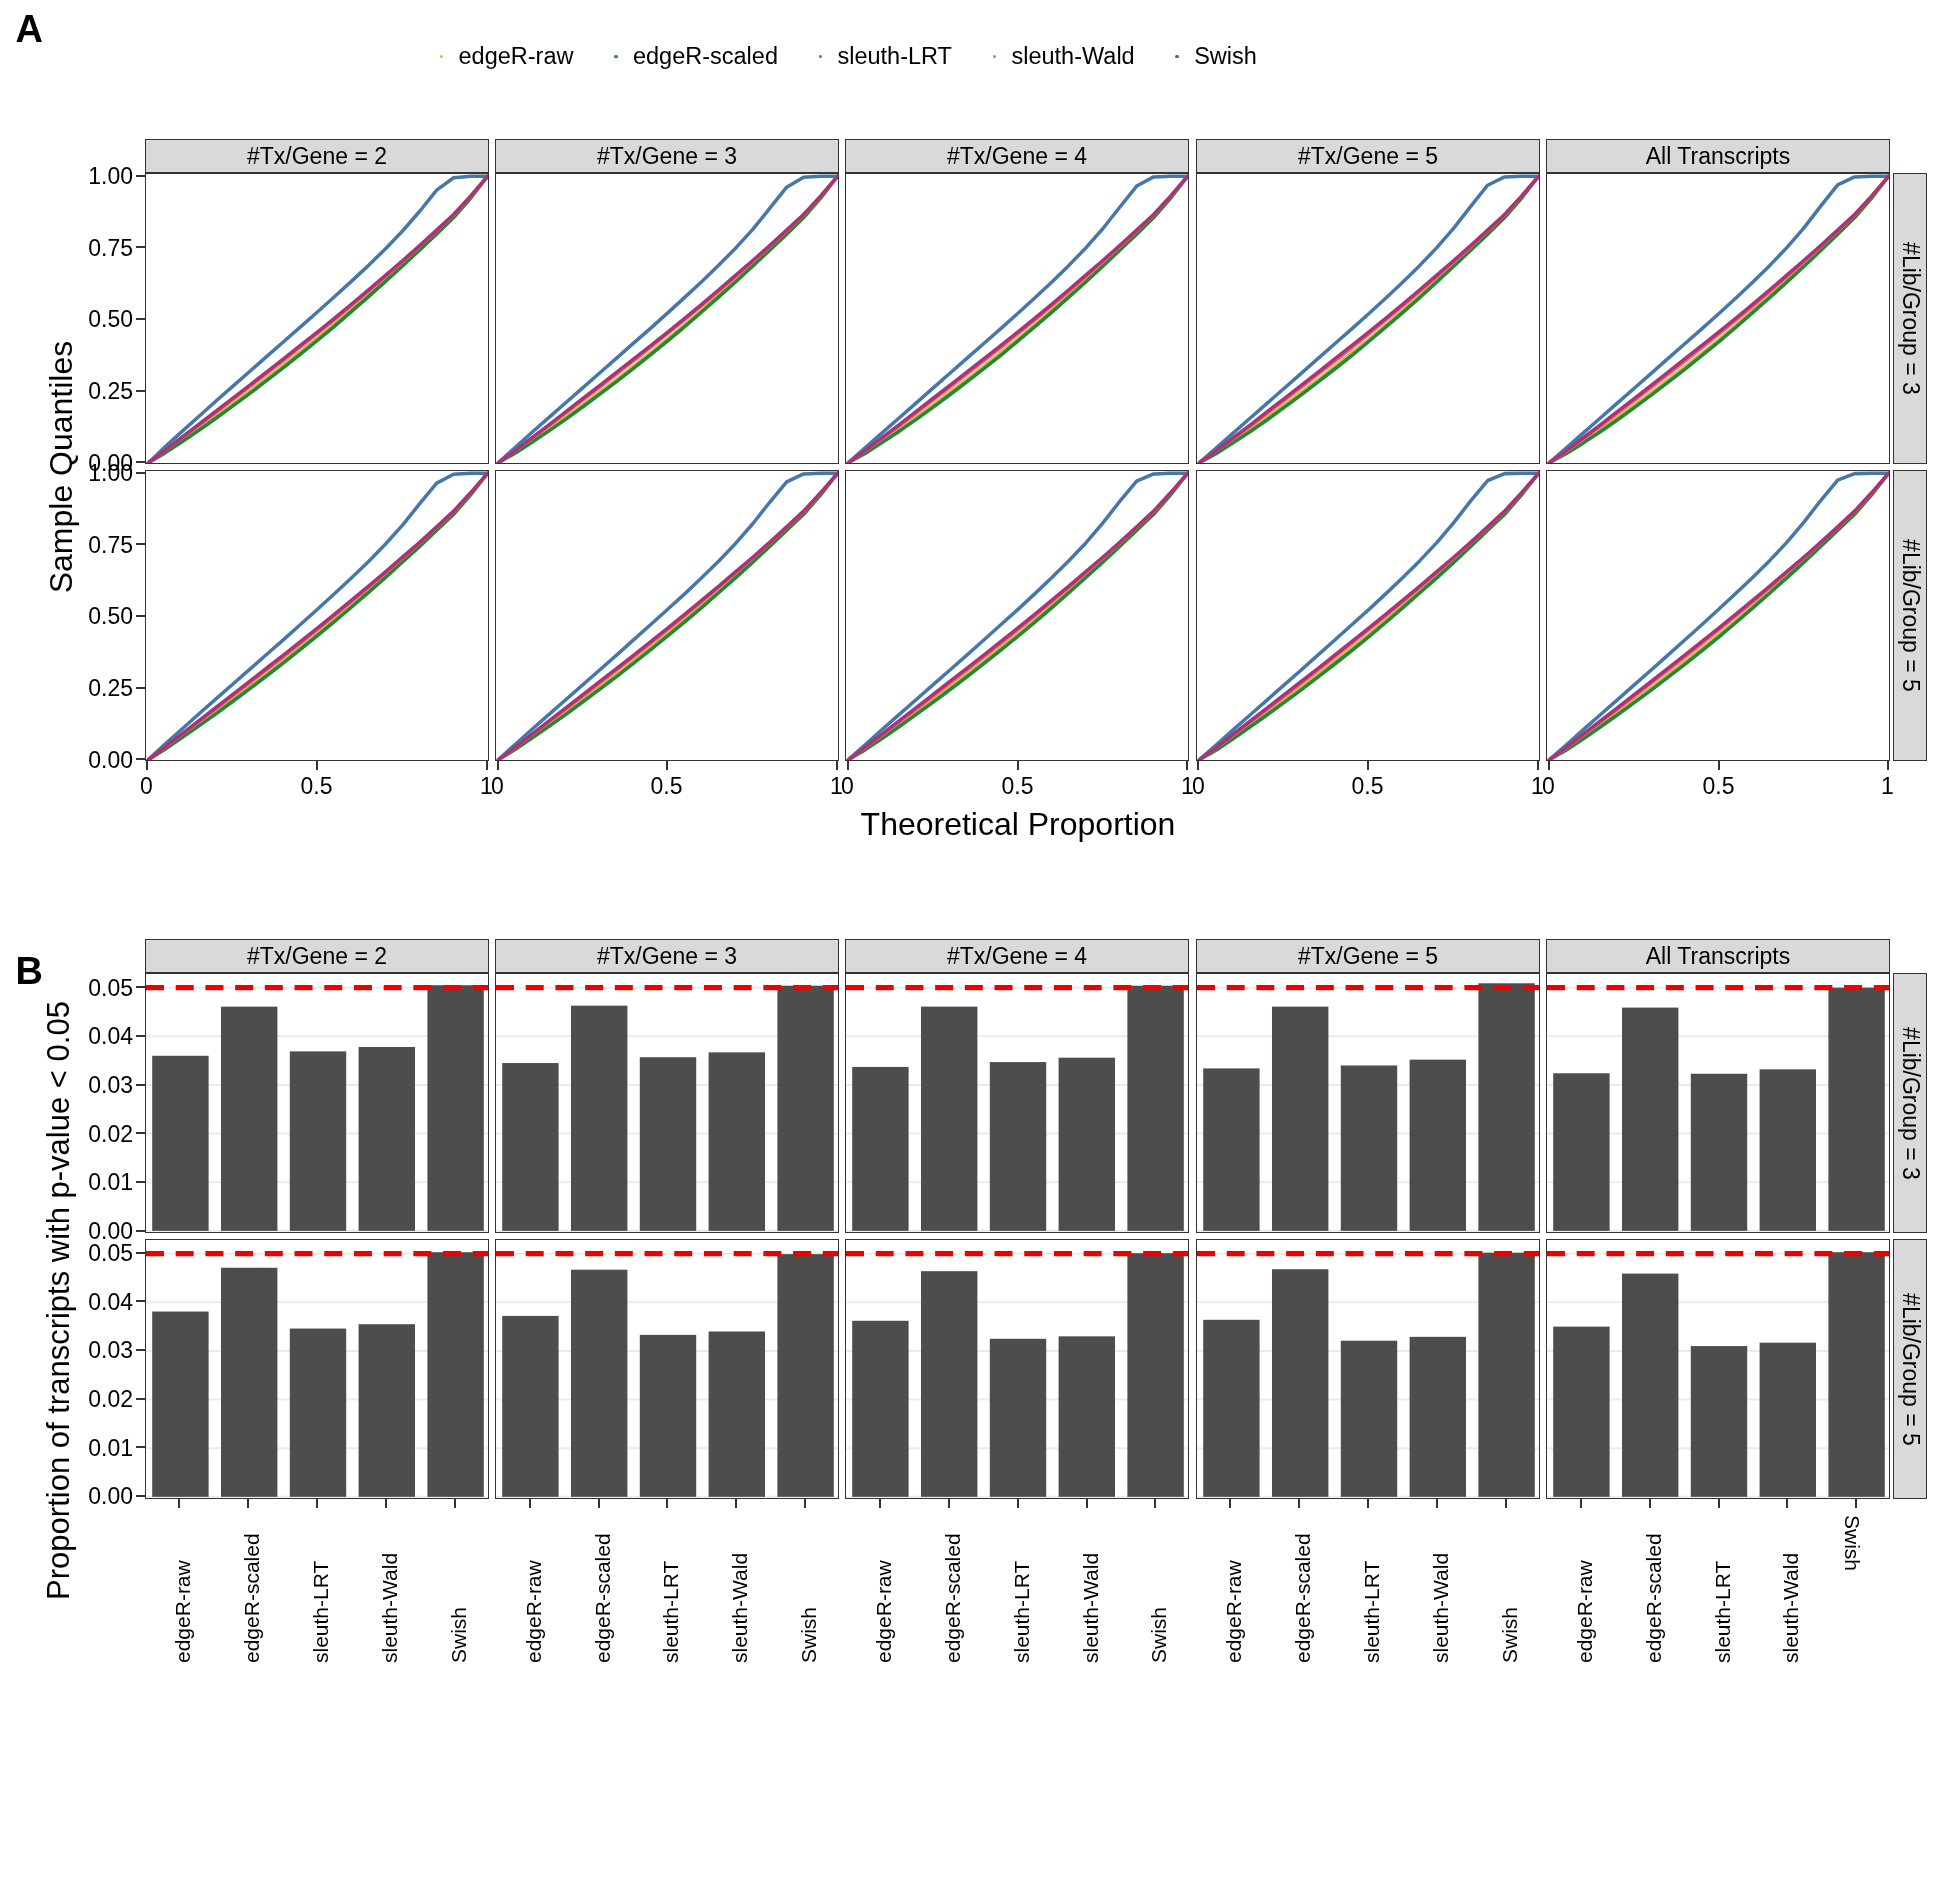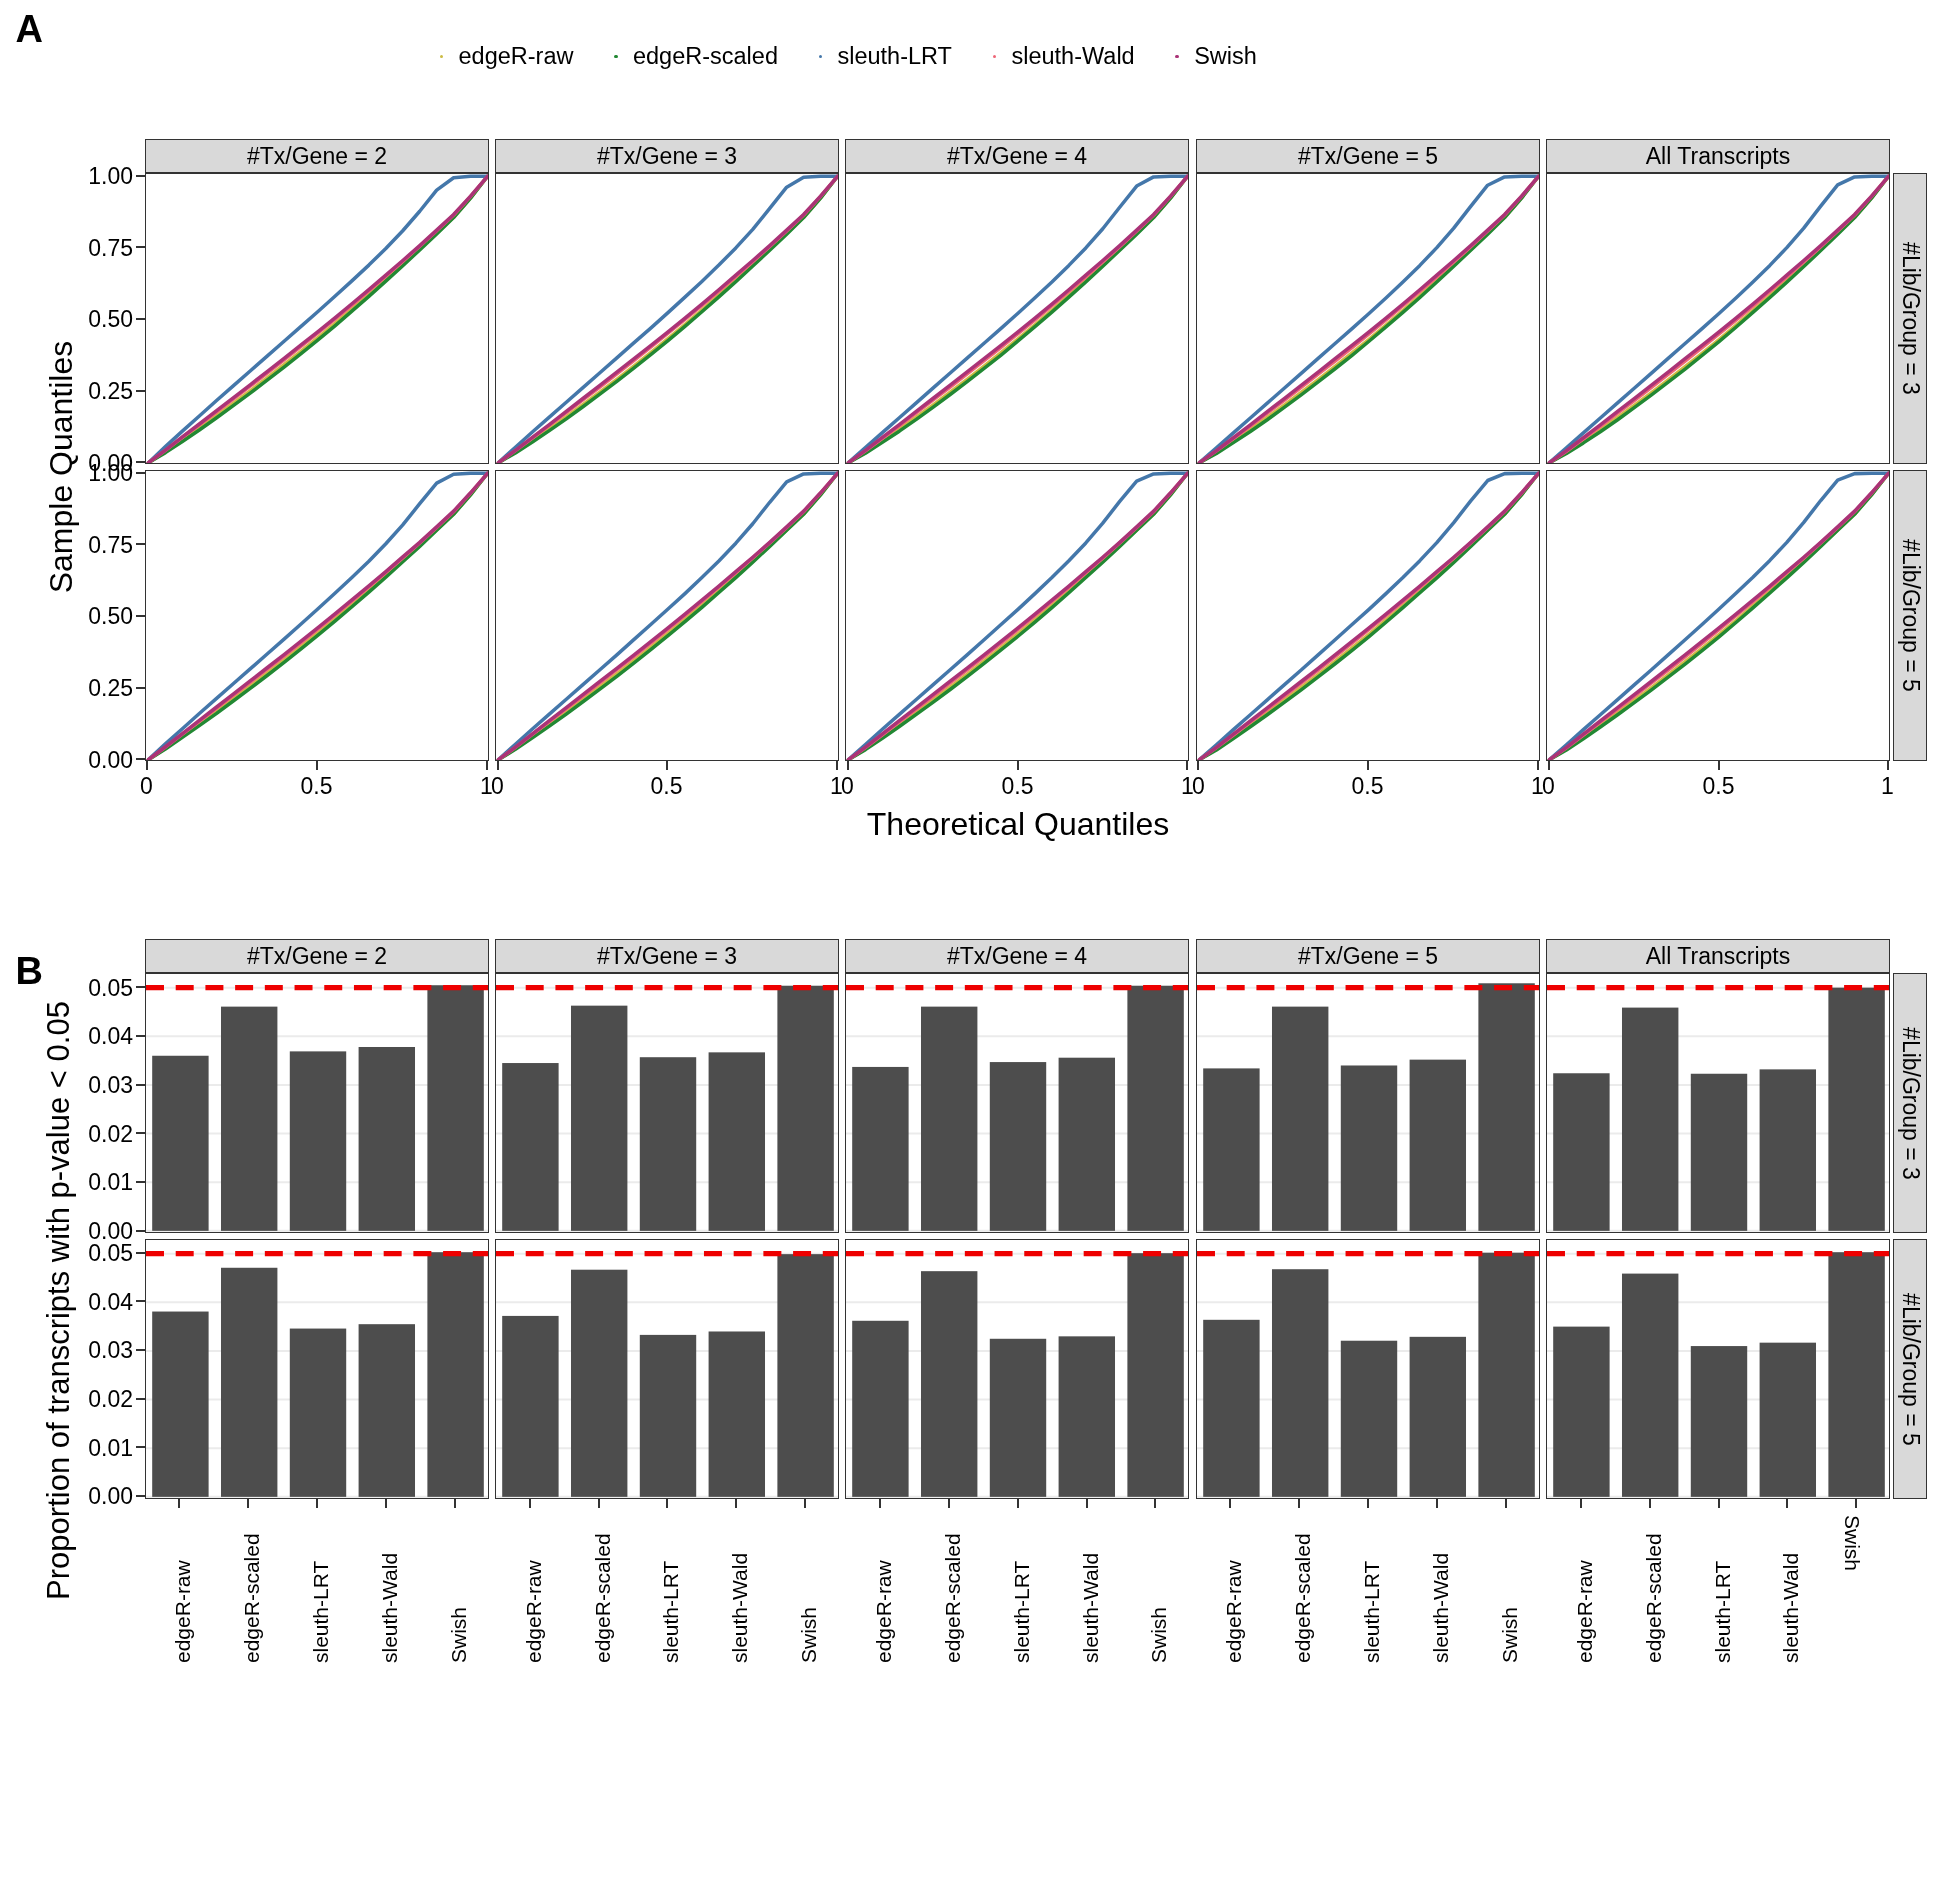--- a/index.html
+++ b/index.html
@@ -324,21 +324,21 @@
         <div class="tick-mark" style="left: 1367px; top: 761px; width: 1.6px; height: 8.6px;"></div>
         <div class="tick-label-x" style="left: 1309px; top: 773px; width: 117px;">0.5</div>
         <div class="tick-mark" style="left: 1537px; top: 761px; width: 1.6px; height: 8.6px;"></div>
         <div class="tick-label-x" style="left: 1479px; top: 773px; width: 117px;">1</div>
         <div class="tick-mark" style="left: 1548px; top: 761px; width: 1.6px; height: 8.6px;"></div>
         <div class="tick-label-x" style="left: 1490px; top: 773px; width: 117px;">0</div>
         <div class="tick-mark" style="left: 1718px; top: 761px; width: 1.6px; height: 8.6px;"></div>
         <div class="tick-label-x" style="left: 1660px; top: 773px; width: 117px;">0.5</div>
         <div class="tick-mark" style="left: 1887px; top: 761px; width: 1.6px; height: 8.6px;"></div>
         <div class="tick-label-x" style="left: 1829px; top: 773px; width: 117px;">1</div>
-        <div class="axis-label" style="left: 145px; top: 806px; width: 1746px; font-size: 32px;">Theoretical Quantiles</div>
+        <div class="axis-label" style="left: 145px; top: 806px; width: 1746px; font-size: 32px;">Theoretical Proportion</div>
         <div class="y-axis-title" style="left: 43px; top: 761px; width: 588px; text-align: center; font-size: 32px;">Sample Quantiles</div>
       </div>
   </div>
 
   <div id="panel-b">
     <div id="panel-b-grid">
         <div class="strip-top" style="position: absolute; left: 145px; top: 0px; width: 344px;">
           <span>#Tx/Gene = 2</span>
         </div>
         <div class="strip-top" style="position: absolute; left: 495px; top: 0px; width: 344px;">

